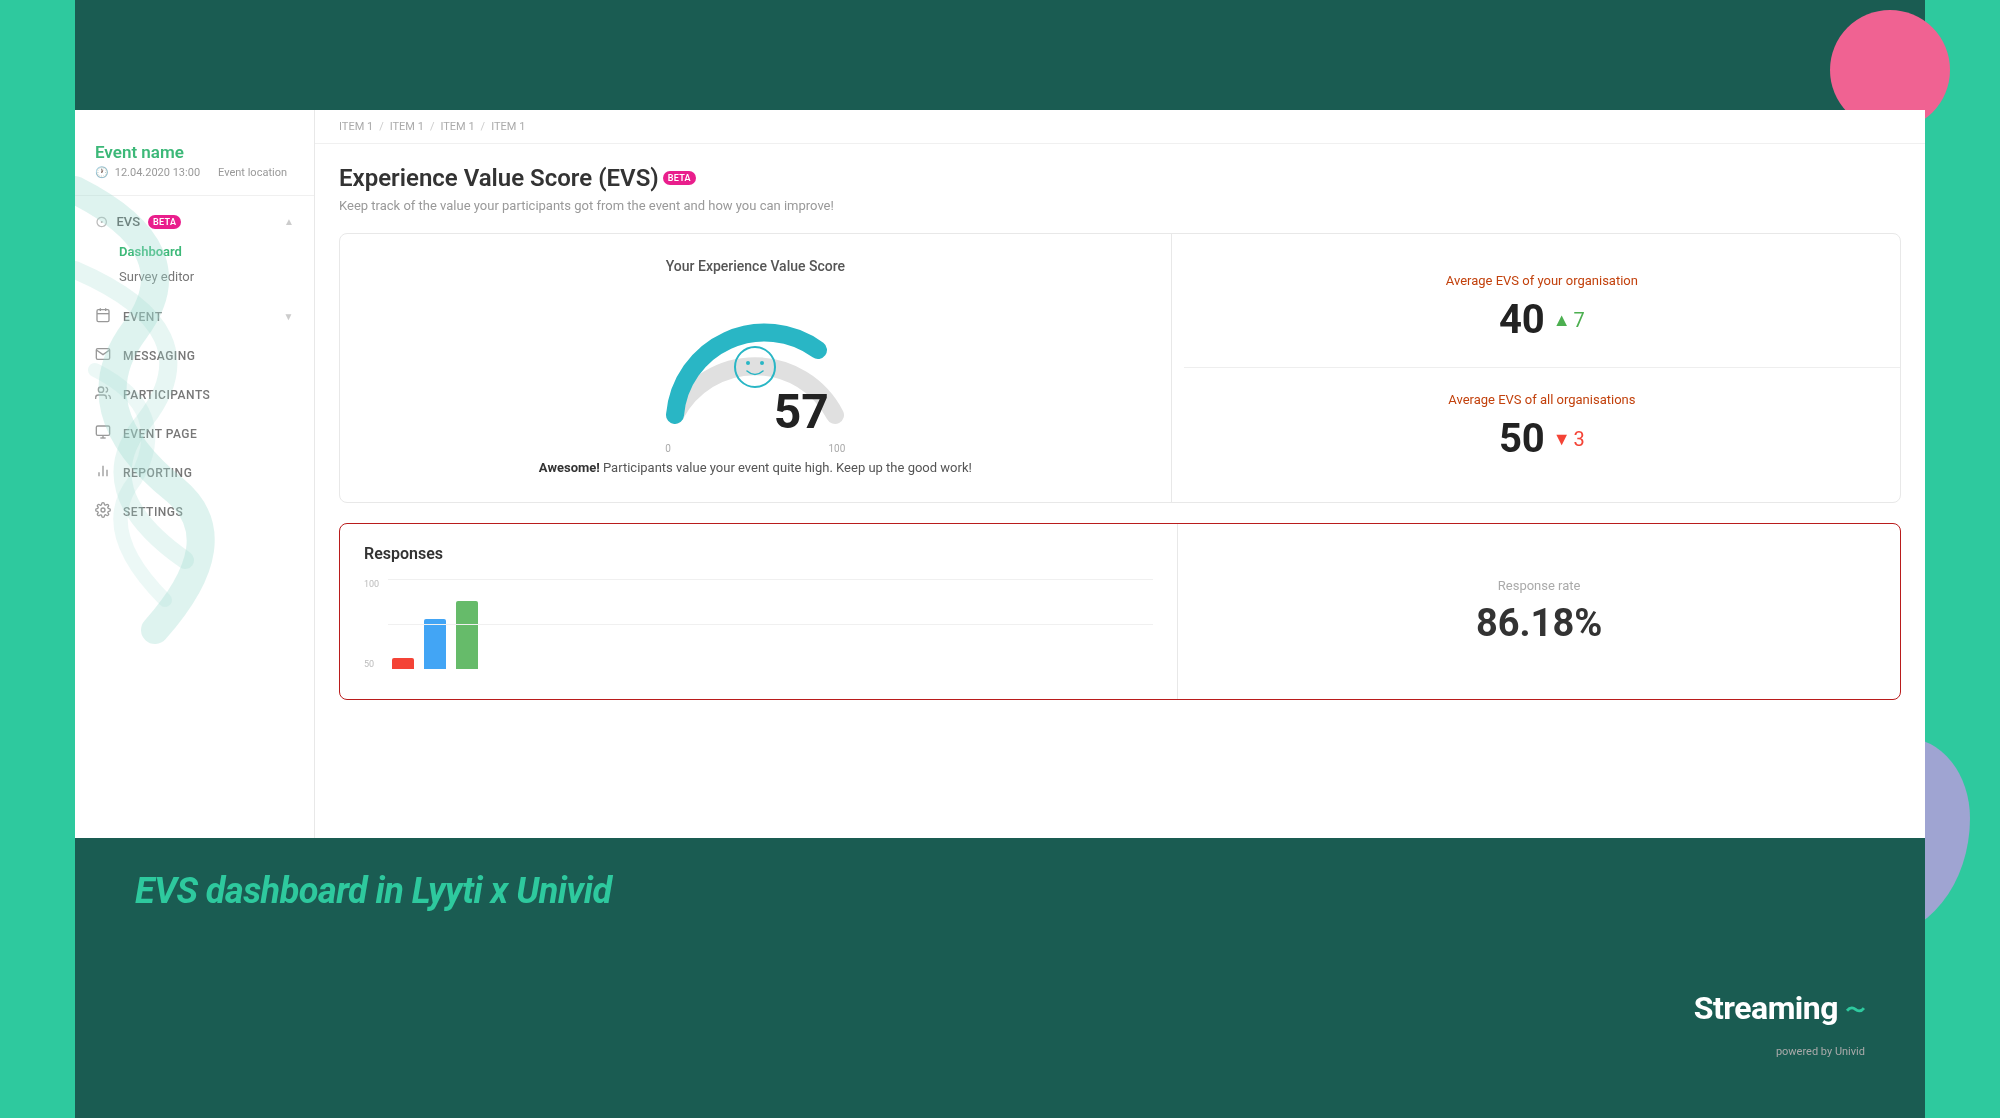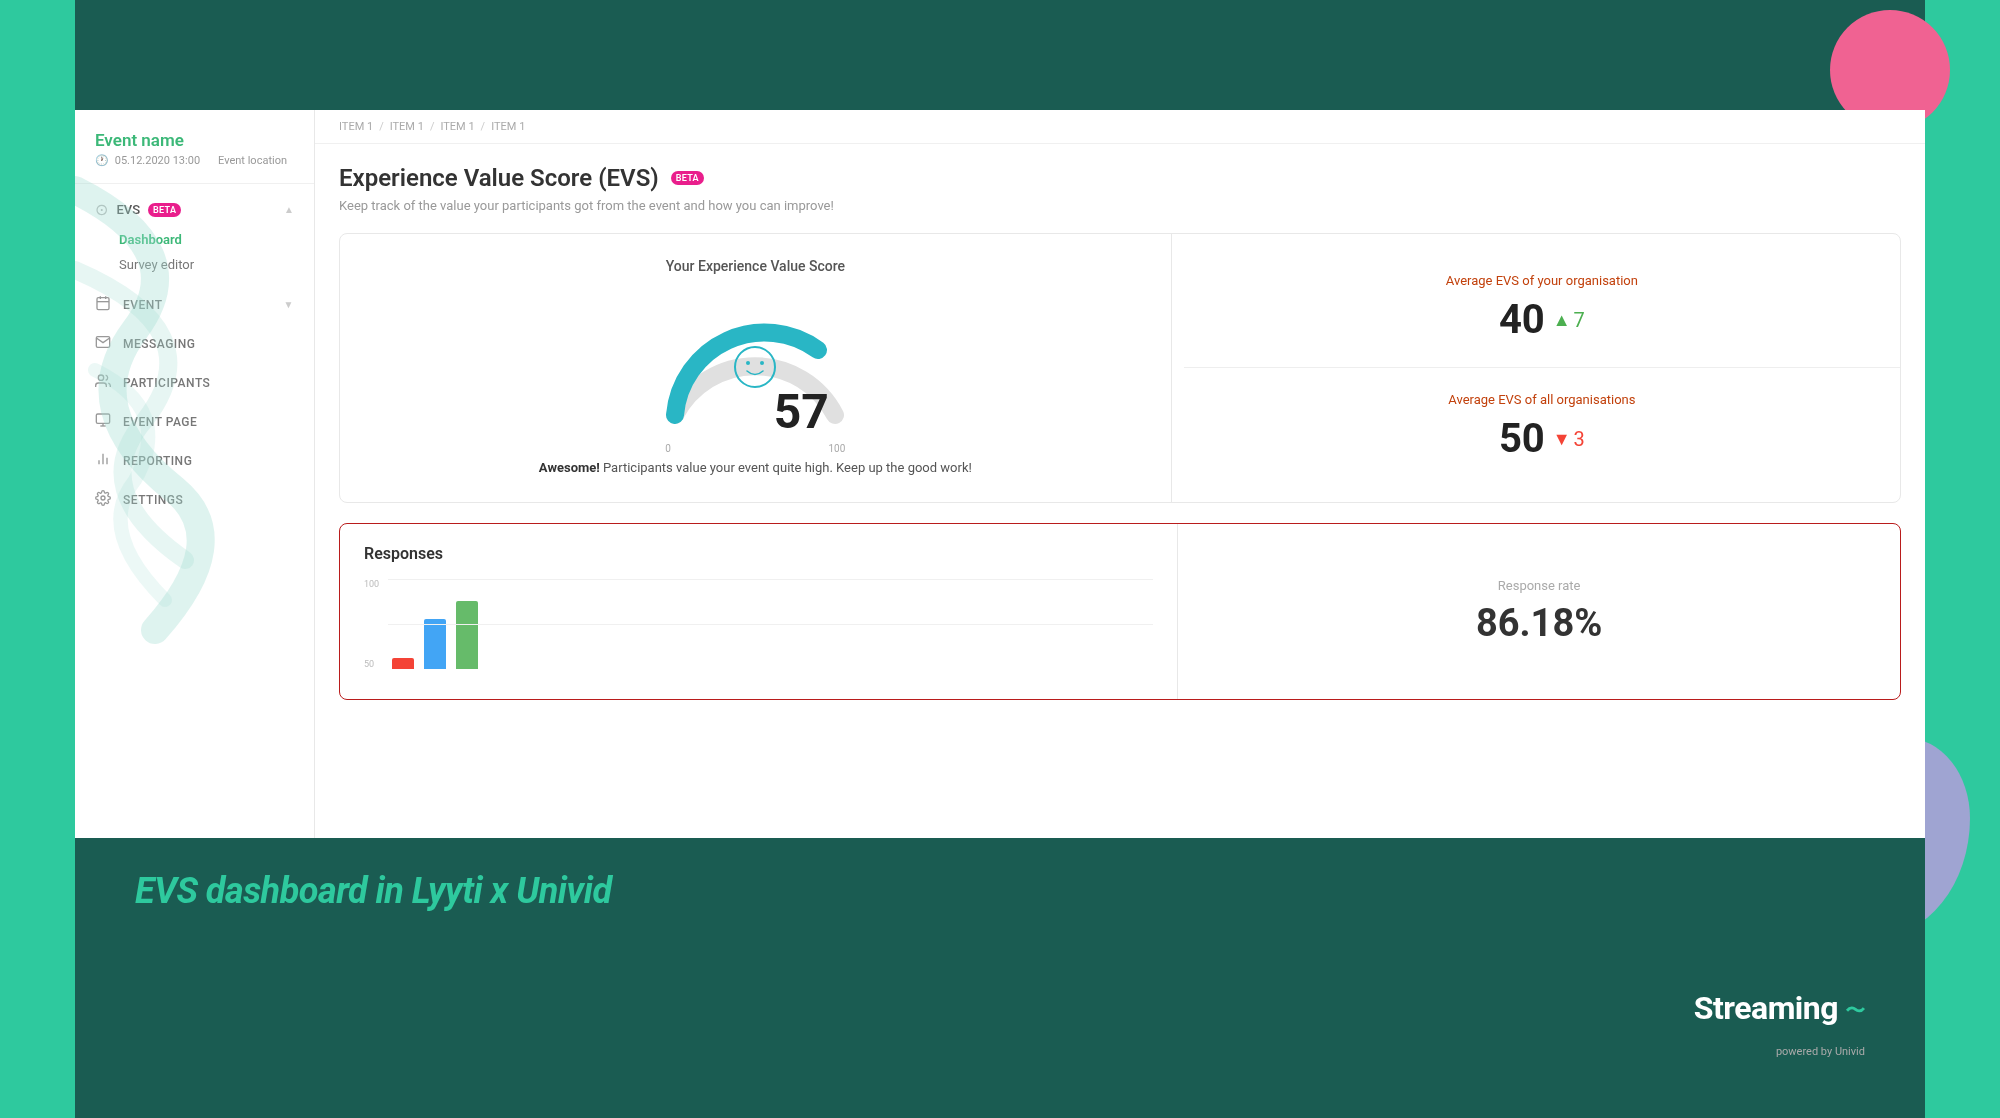--- a/index.html
+++ b/index.html
@@ -61,21 +61,21 @@
     }
 
     
     .sidebar {
       width: 240px;
       min-width: 240px;
       background: #fff;
       border-right: 1px solid #e8e8e8;
       display: flex;
       flex-direction: column;
-      padding-top: 0;
+      padding-top: 12px;
     }
 
     .sidebar-header {
       padding: 20px 20px 16px 20px;
       border-bottom: 1px solid #f0f0f0;
     }
 
     .event-name {
       color: #3cb878;
       font-size: 17px;
@@ -184,21 +184,21 @@
     
     .dashboard-content {
       flex: 1;
       overflow-y: auto;
       padding: 20px 24px;
     }
 
     .page-title-row {
       display: flex;
       align-items: center;
-      gap: 12px;
+      gap: 4px;
       margin-bottom: 6px;
     }
 
     .page-title {
       font-size: 24px;
       font-weight: 600;
       color: #333;
     }
 
     .page-subtitle {
@@ -459,21 +459,21 @@
 </svg>
 
 <div class="app-window">
 
   <div class="sidebar">
 
     <div class="sidebar-header">
       <div class="event-name">Event name</div>
       <div class="event-meta">
         <span>🕐</span>
-        <span>05.12.2020 13:00</span>
+        <span>12.04.2020 13:00</span>
         <span class="event-location">Event location</span>
       </div>
     </div>
 
     <div class="sidebar-nav">
 
       <div class="nav-evs-item">
         <span style="font-size:16px; color:#bbb;">⊙</span>
         <span class="evs-label">EVS</span>
         <span class="beta-badge">BETA</span>

